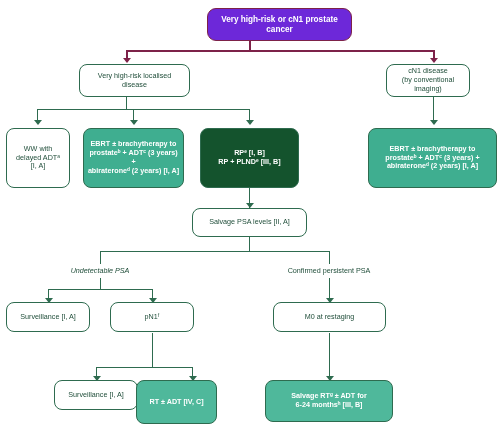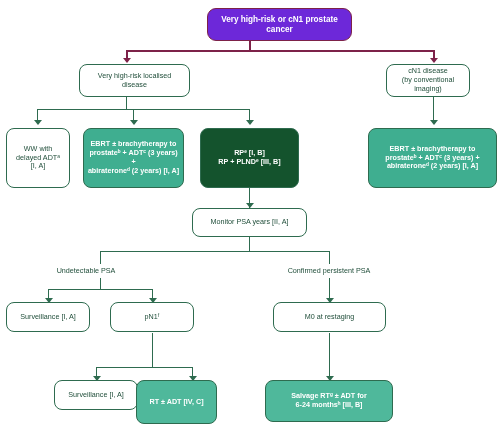--- a/index.html
+++ b/index.html
@@ -174,24 +174,24 @@
 RP + PLNDᵉ [III, B]</span>
   </div>
 
   <div class="node teal" style="left:368px; top:128px; width:129px; height:60px;">
     <span class="txt">EBRT ± brachytherapy to
 prostateᵇ + ADTᶜ (3 years) +
 abirateroneᵈ (2 years) [I, A]</span>
   </div>
 
   <div class="node" style="left:192px; top:208px; width:115px; height:29px;">
-    <span class="txt">Monitor PSA years [II, A]</span>
-  </div>
-
-  <div class="label" style="left:44px; top:266px; width:84px;">Undetectable PSA</div>
+    <span class="txt">Salvage PSA levels [II, A]</span>
+  </div>
+
+  <div class="label" style="left:58px; top:266px; width:84px;font-style:italic;">Undetectable PSA</div>
 
   <div class="label" style="left:271px; top:266px; width:116px;">Confirmed persistent PSA</div>
 
   <div class="node" style="left:6px; top:302px; width:84px; height:30px;">
     <span class="txt">Surveillance [I, A]</span>
   </div>
 
   <div class="node" style="left:110px; top:302px; width:84px; height:30px;">
     <span class="txt">pN1ᶠ</span>
   </div>

